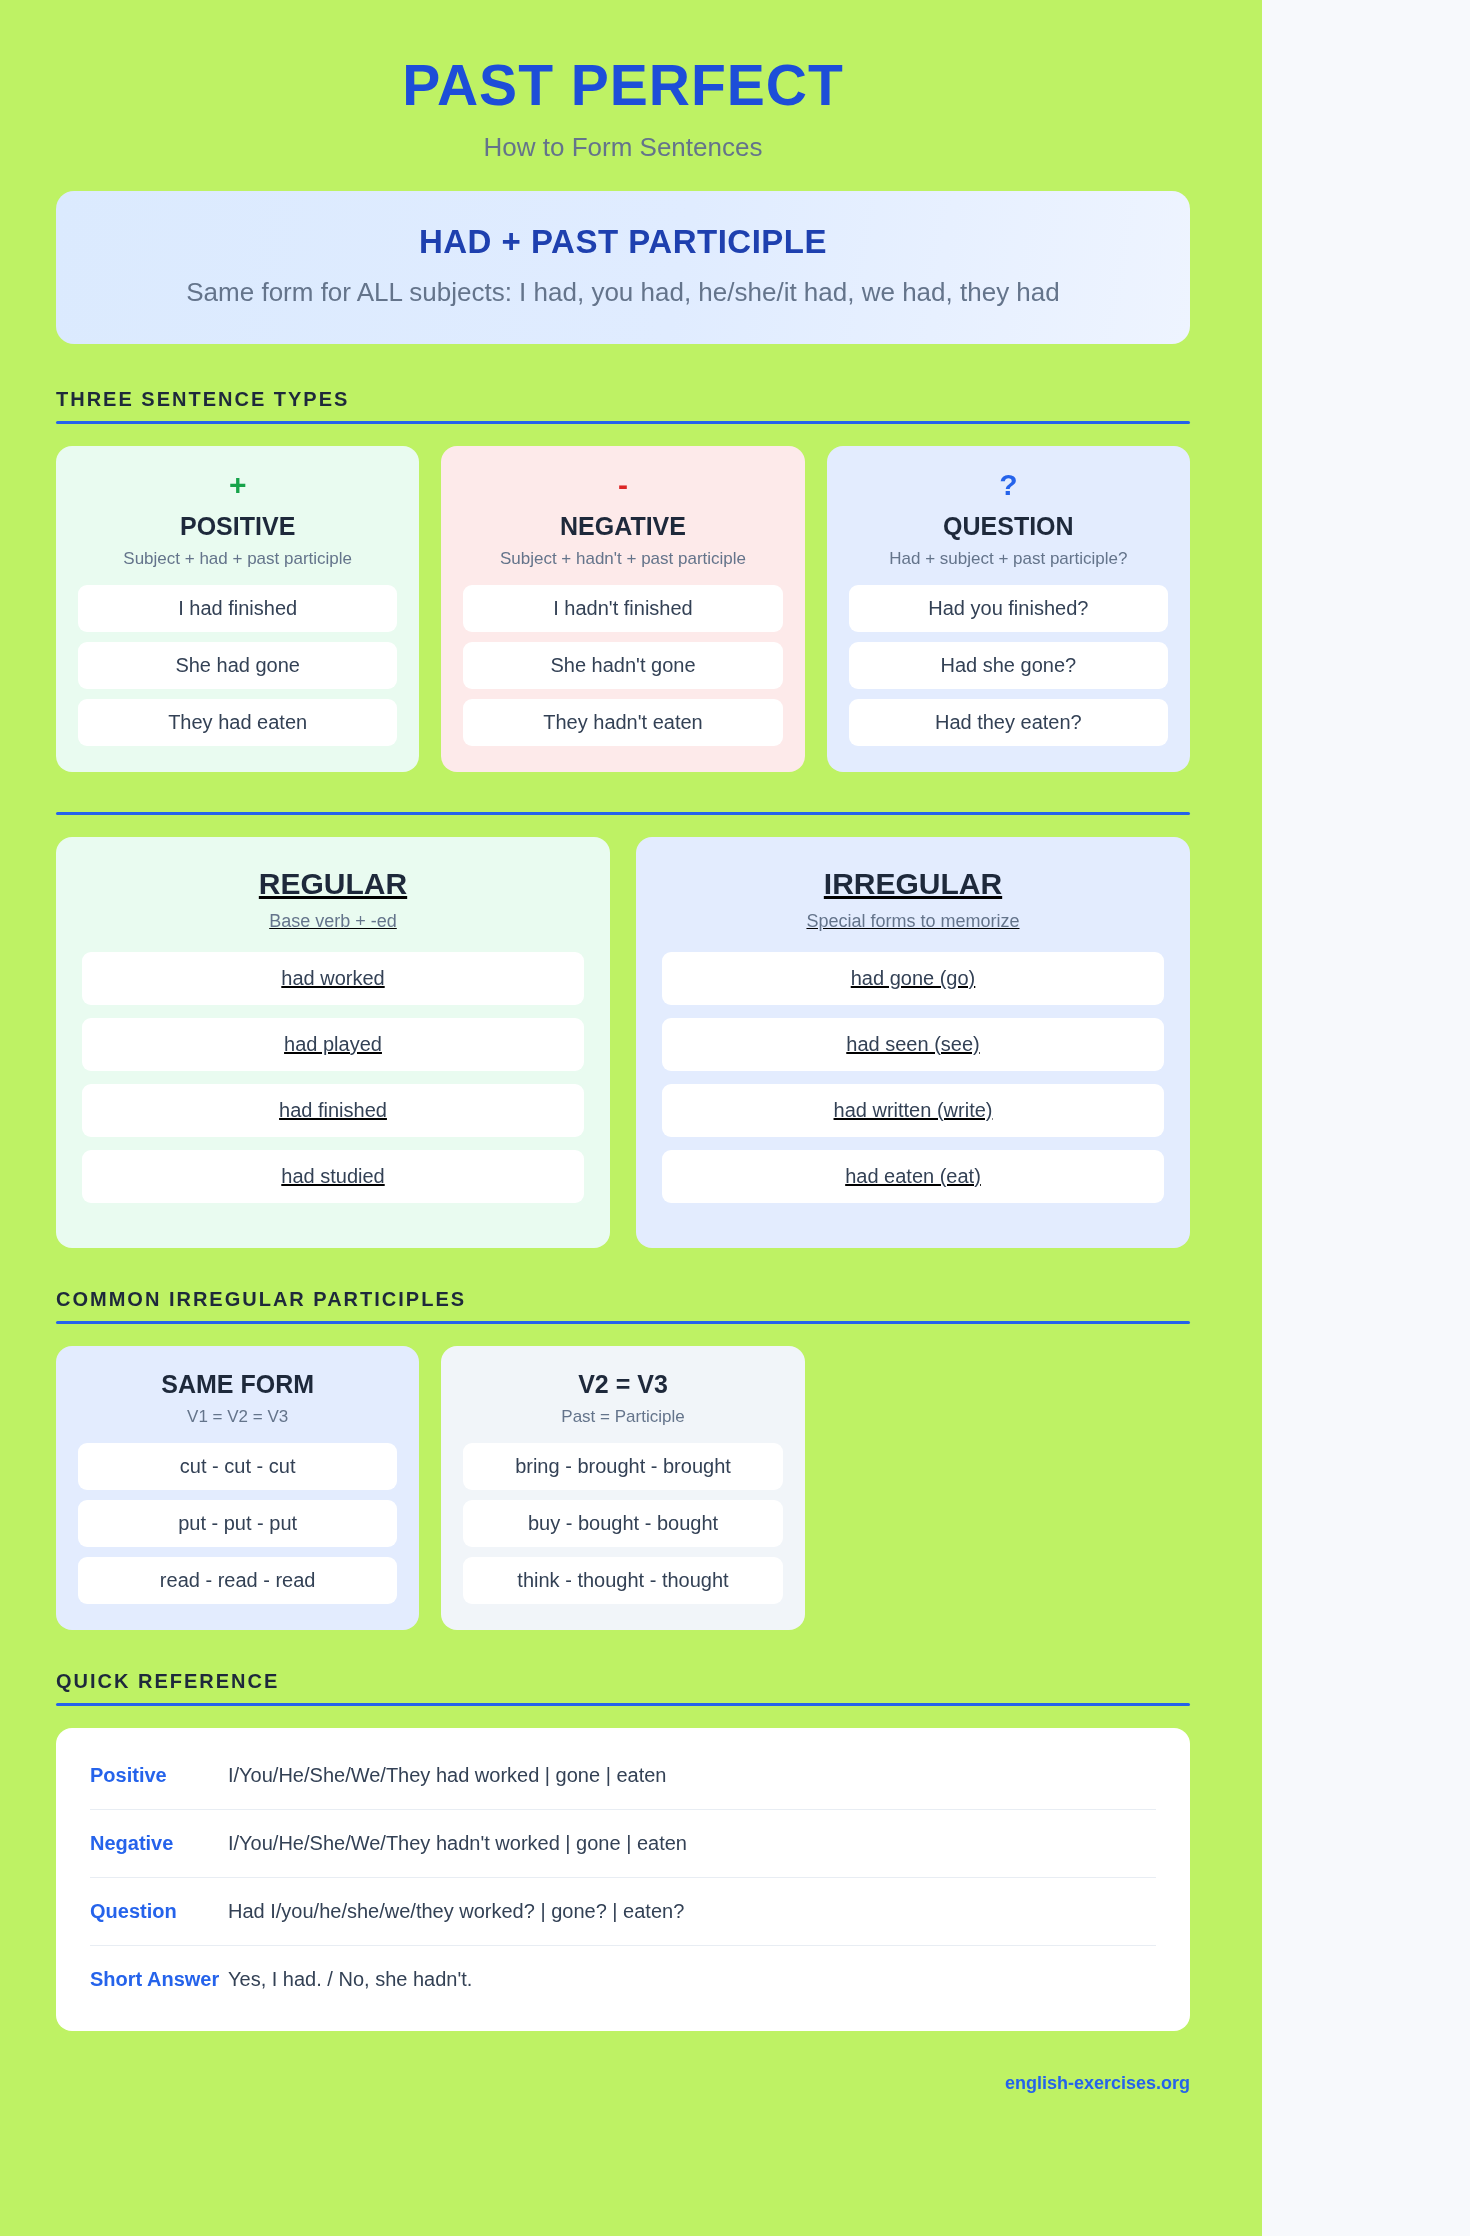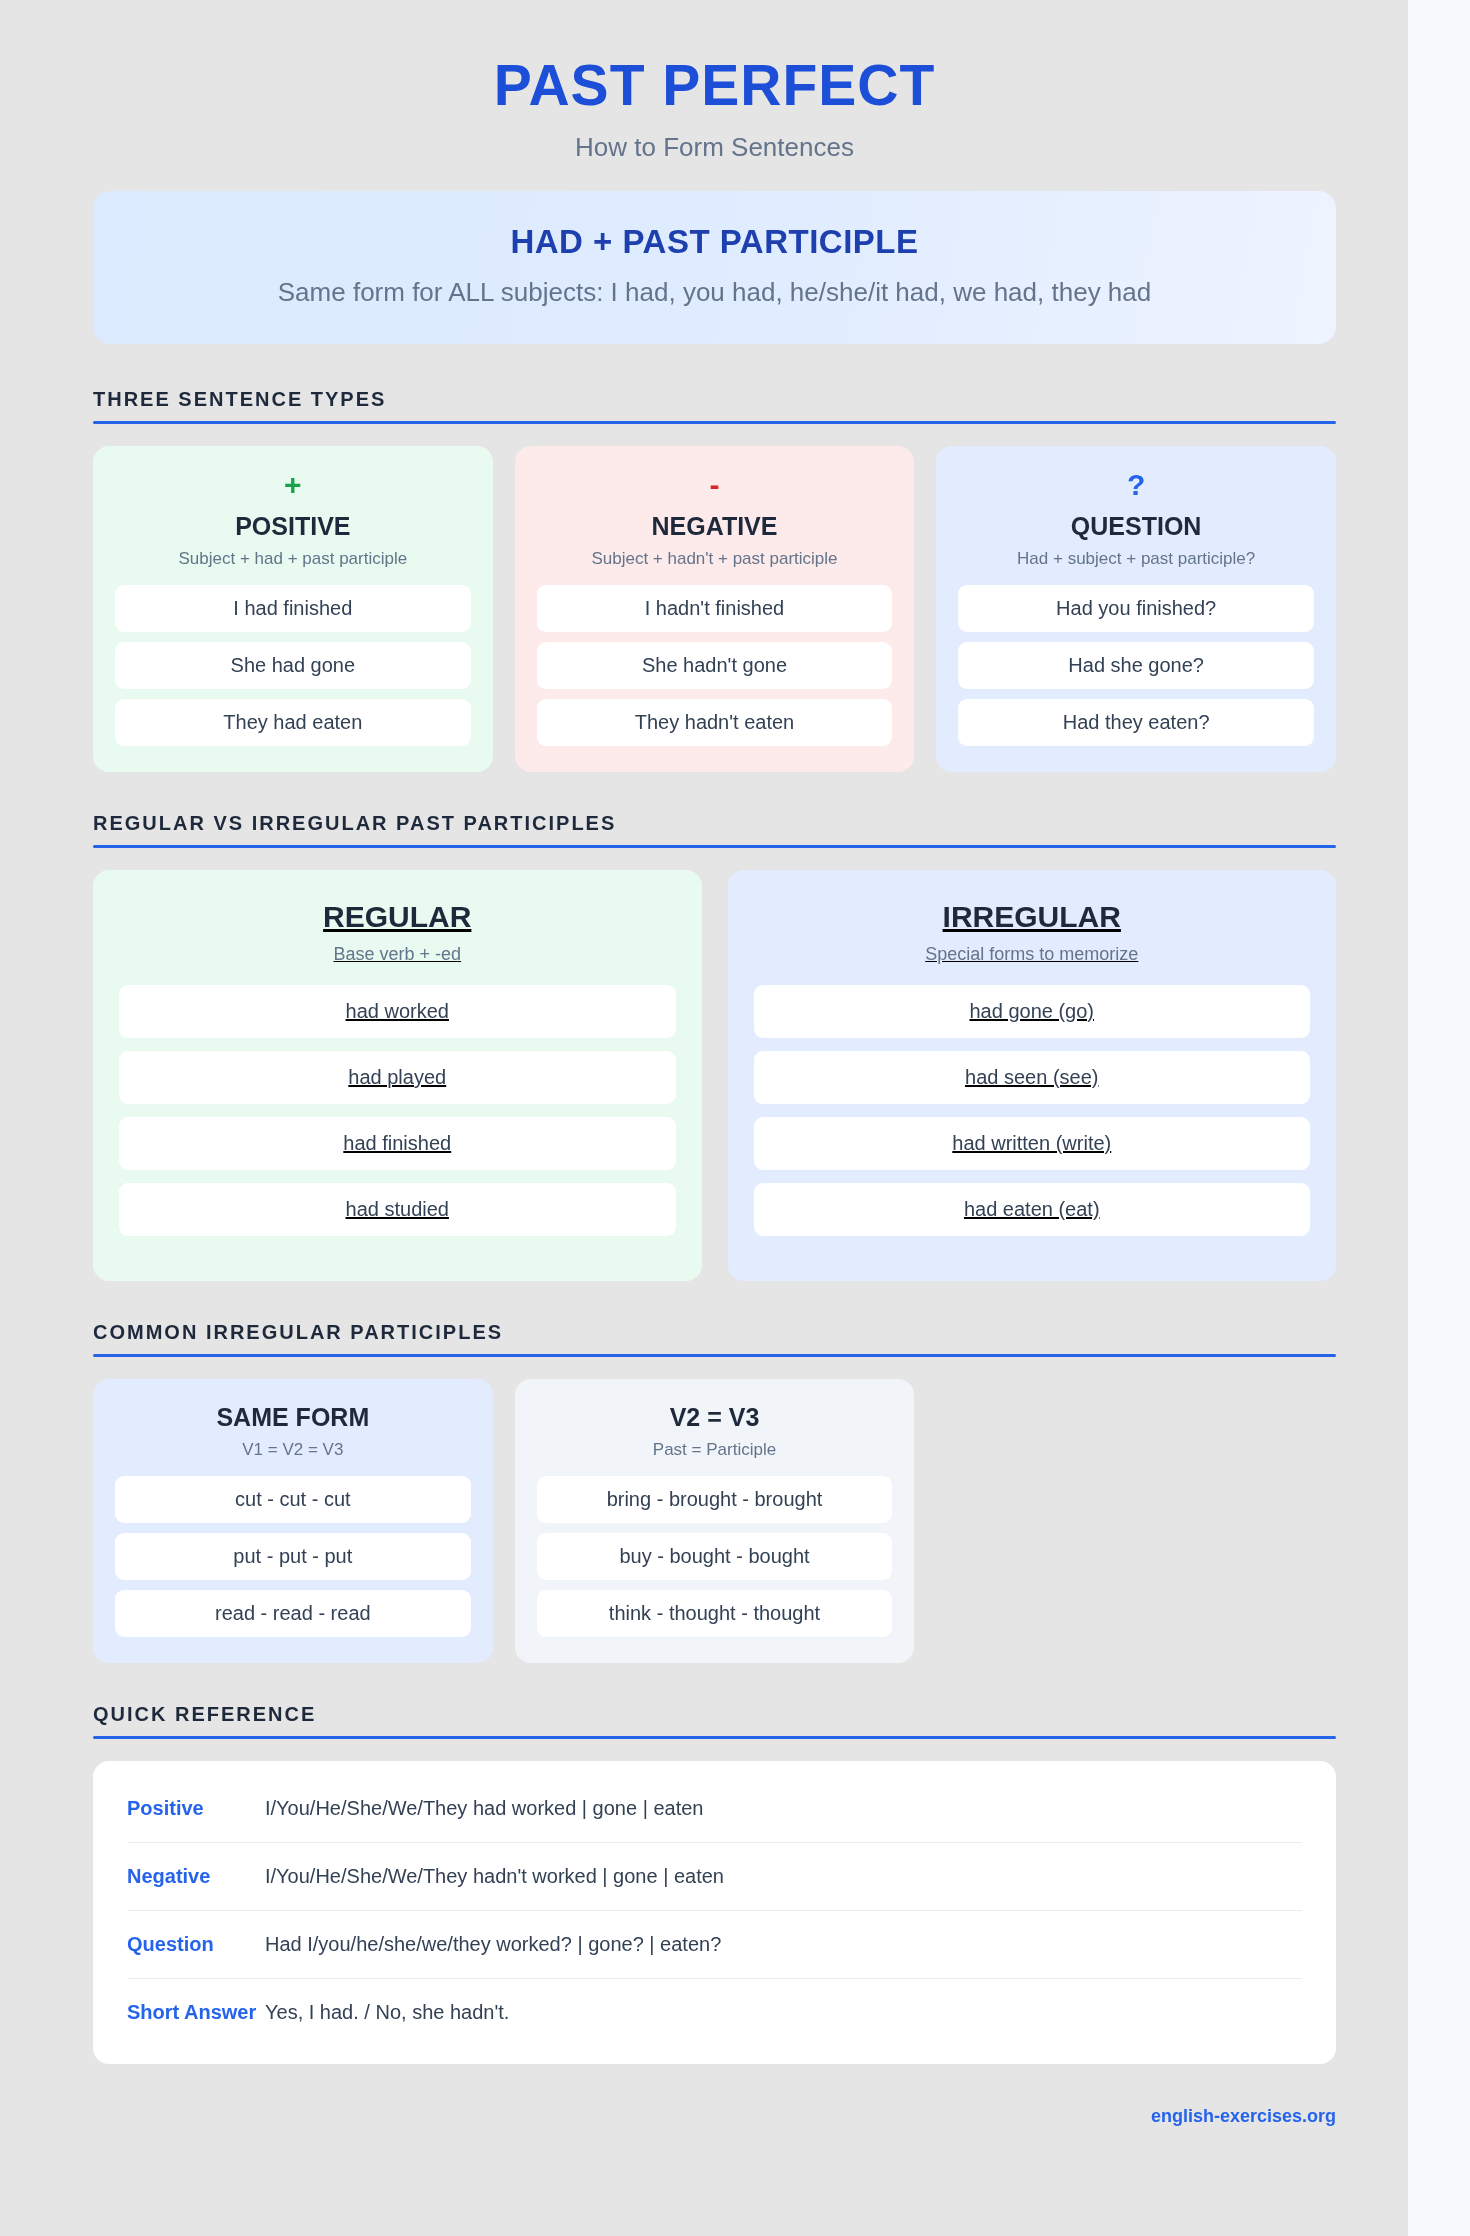--- a/index.html
+++ b/index.html
@@ -2,24 +2,24 @@
 <html><head>
 <meta charset="utf-8">
 <style>
   * { box-sizing: border-box; margin: 0; padding: 0; }
   html, body {
     width: 1470px;
     background: #f7f9fc;
     font-family: "Liberation Sans", sans-serif;
   }
   .page {
-    width: 1408px;
+    width: 1262px;
     min-height: 2236px;
-    background: #e5e5e5;
-    padding: 52px 72px 40px 93px;
+    background: #bef264;
+    padding: 52px 72px 40px 56px;
   }
   
   .title {
     text-align: center;
     font-size: 57px;
     font-weight: bold;
     letter-spacing: 1px;
     color: #1d4ed8;
     margin-bottom: 14px;
   }
@@ -196,21 +196,20 @@
       <div class="card-sign sign-q">?</div>
       <div class="card-title">QUESTION</div>
       <div class="card-sub">Had + subject + past participle?</div>
       <div class="pill">Had you finished?</div>
       <div class="pill">Had she gone?</div>
       <div class="pill">Had they eaten?</div>
     </div>
 
   </div>
 
-  <div class="sec-head">REGULAR VS IRREGULAR PAST PARTICIPLES</div>
   <div class="sec-rule"></div>
 
   <div class="grid2">
 
     <div class="card green bigcard">
       <div class="card-title">REGULAR</div>
       <div class="card-sub">Base verb + -ed</div>
       <div class="pill">had worked</div>
       <div class="pill">had played</div>
       <div class="pill">had finished</div>

